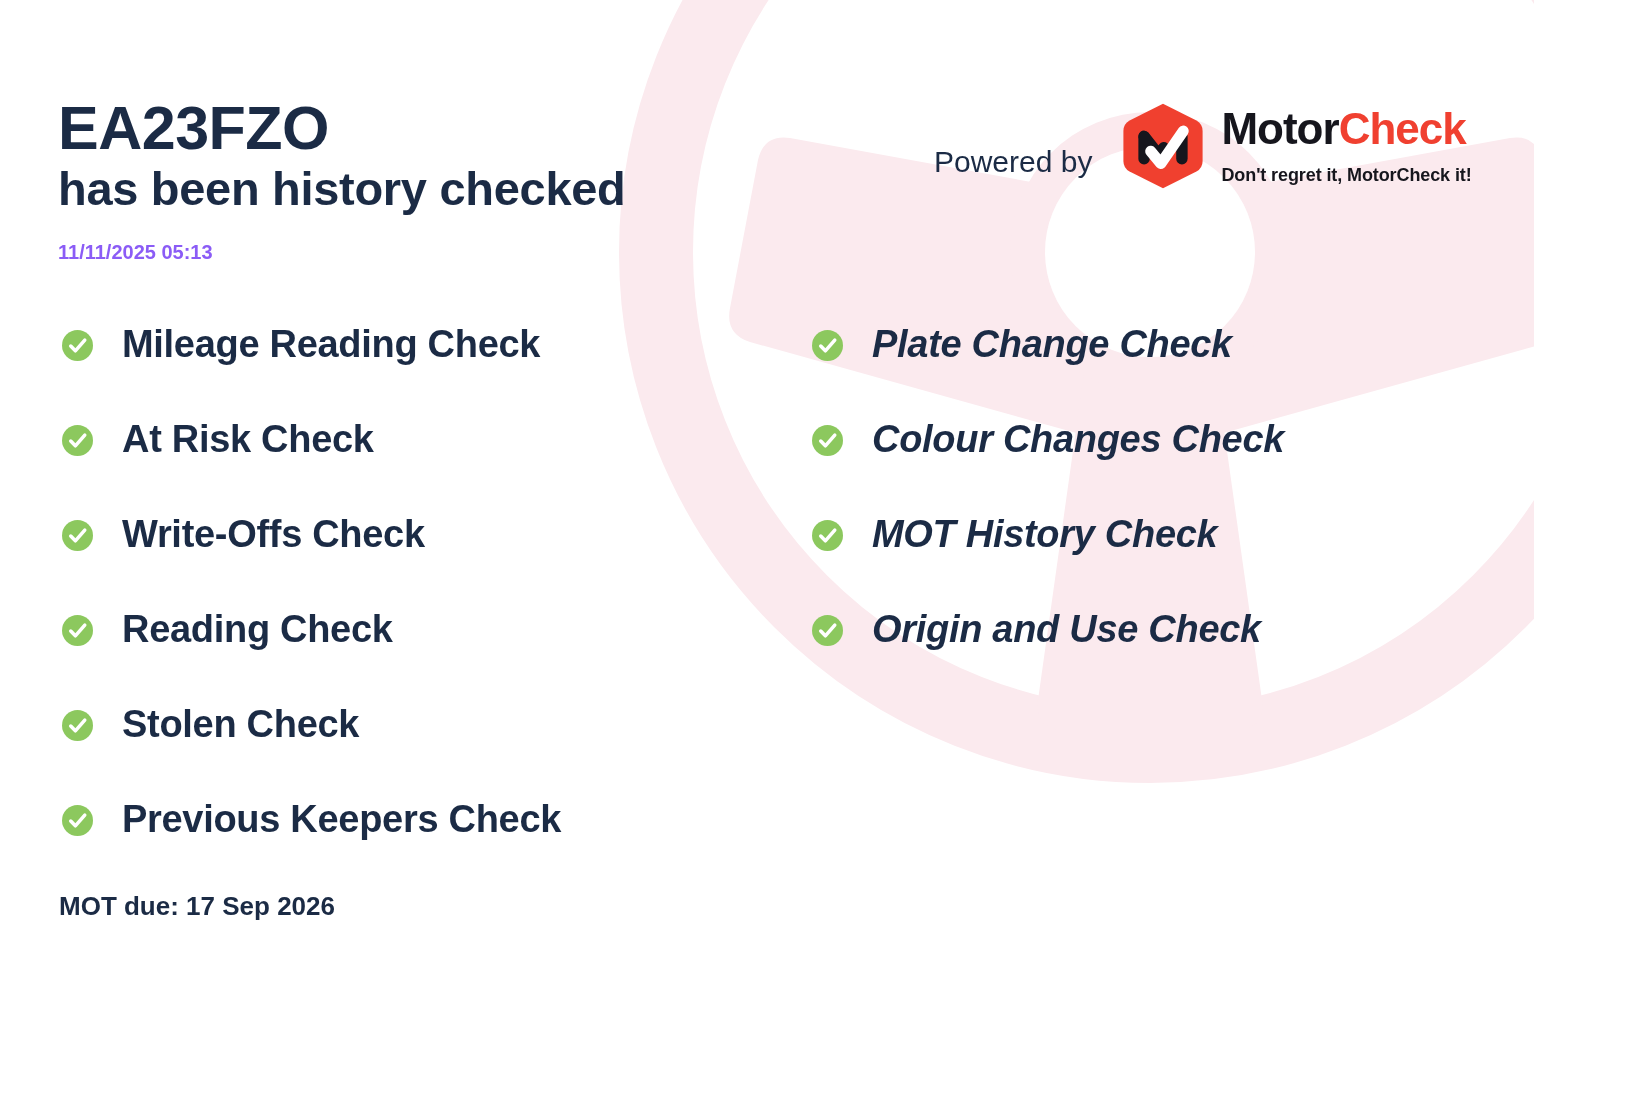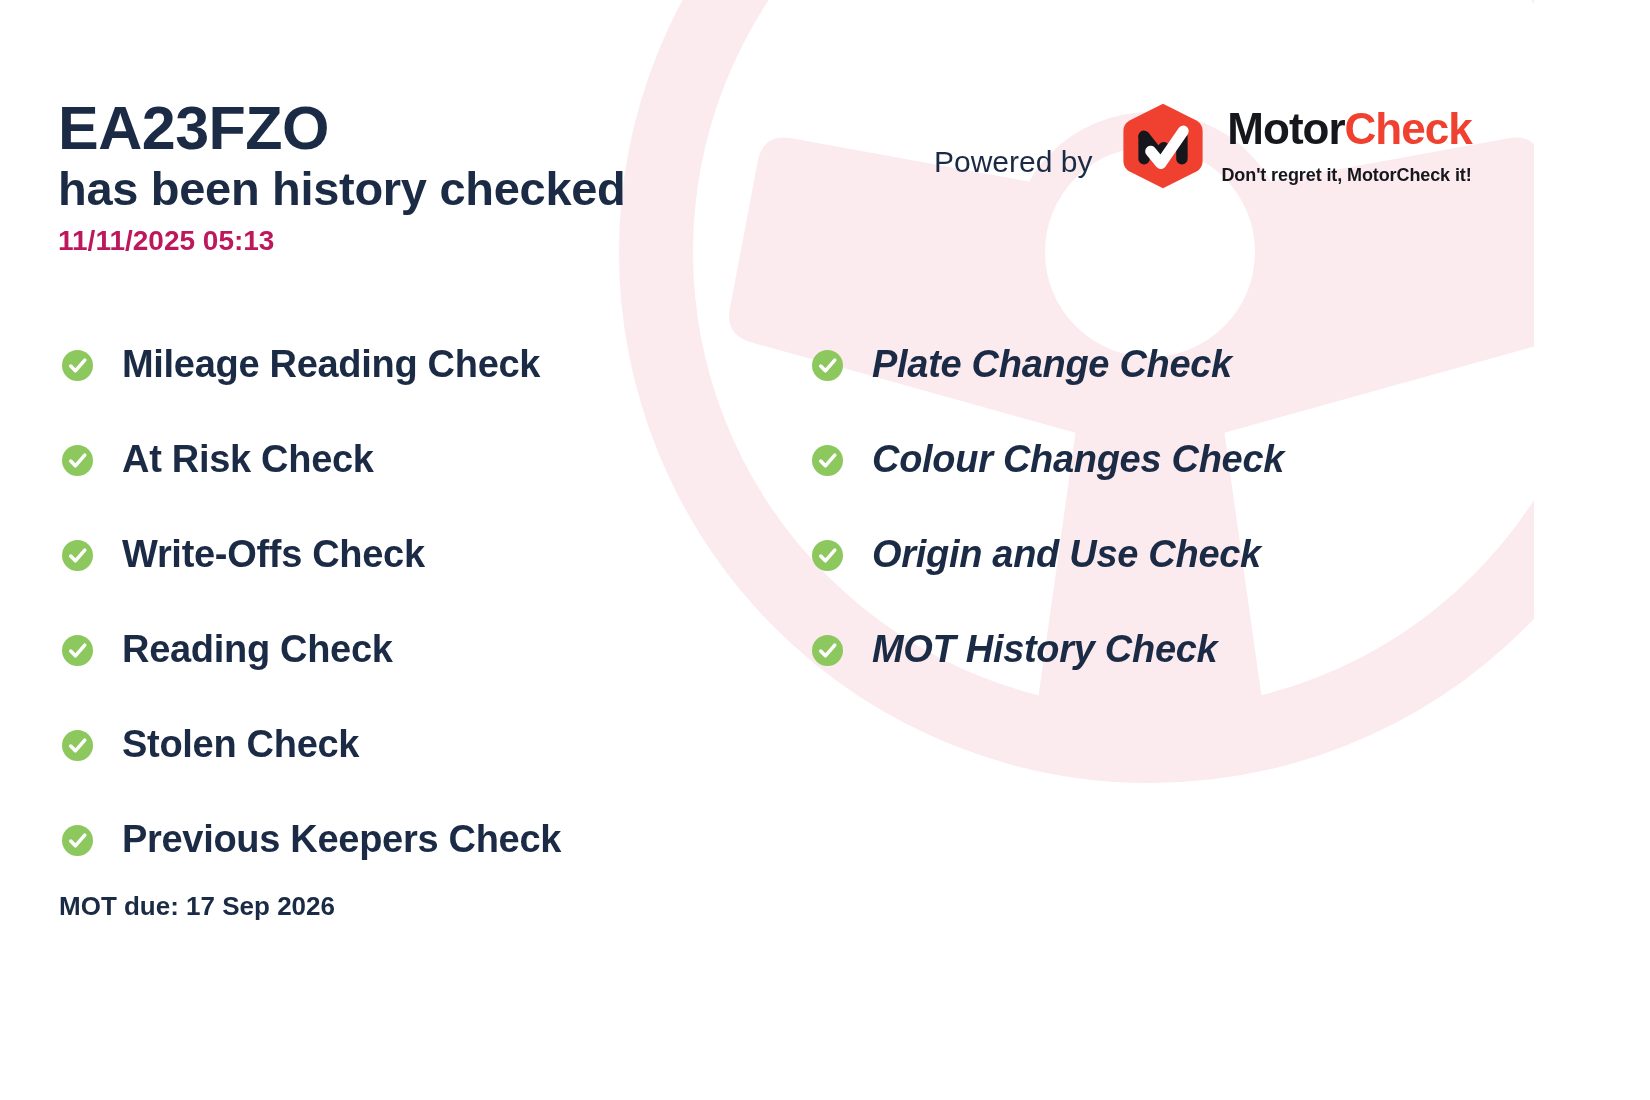--- a/index.html
+++ b/index.html
@@ -43,24 +43,24 @@
   }
   .headline {
     font-size: 47px;
     font-weight: bold;
     color: #1b2b45;
     letter-spacing: -0.3px;
     line-height: 1.16;
     white-space: nowrap;
   }
   .timestamp {
-    font-size: 28px;
-    font-weight: bold;
-    color: #be185d;
-    margin-top: 9px;
+    font-size: 20px;
+    font-weight: bold;
+    color: #8b5cf6;
+    margin-top: 25px;
     letter-spacing: 0px;
     white-space: nowrap;
   }
   
   #powered {
     position: absolute;
     left: 934px;
     top: 118px;
     display: flex;
     align-items: center;
@@ -74,21 +74,21 @@
     margin-right: 27px;
     line-height: 1;
   }
   #logo {
     display: flex;
     align-items: center;
     position: relative;
     top: -16px;
   }
   #logo-mark { width: 88px; height: 88px; flex: 0 0 auto; }
-  #logo-text { margin-left: 14px; text-align: right; }
+  #logo-text { margin-left: 14px; }
   #logo-wordmark {
     font-size: 44px;
     font-weight: bold;
     line-height: 1.0;
     letter-spacing: -1px;
     white-space: nowrap;
   }
   .wm-motor { color: #16161d; }
   .wm-check { color: #f04030; }
   #logo-tagline {
@@ -104,21 +104,20 @@
     position: absolute;
     z-index: 3;
   }
   #col-left  { left: 62px;  top: 320px; }
   #col-right { left: 812px; top: 320px; font-style: italic; }
   .check-item {
     display: flex;
     align-items: center;
     height: 48px;
     margin-bottom: 47px;
-    margin-top: 20px;
   }
   .check-icon {
     width: 31px; height: 31px;
     flex: 0 0 auto;
     margin-right: 29px;
     position: relative;
     top: 1px;
   }
   .check-label {
     font-size: 38px;
@@ -251,26 +250,26 @@
           <circle cx="16" cy="16" r="16" fill="#8cc85e"></circle>
           <path d="M9 16.5 L13.8 21.5 L23.5 10.5" fill="none" stroke="#ffffff" stroke-width="3.6" stroke-linecap="round" stroke-linejoin="round"></path>
         </svg>
       <span class="check-label">Colour Changes Check</span>
     </div>
     <div class="check-item">
       <svg class="check-icon" viewBox="0 0 32 32" aria-hidden="true">
           <circle cx="16" cy="16" r="16" fill="#8cc85e"></circle>
           <path d="M9 16.5 L13.8 21.5 L23.5 10.5" fill="none" stroke="#ffffff" stroke-width="3.6" stroke-linecap="round" stroke-linejoin="round"></path>
         </svg>
+      <span class="check-label">MOT History Check</span>
+    </div>
+    <div class="check-item">
+      <svg class="check-icon" viewBox="0 0 32 32" aria-hidden="true">
+          <circle cx="16" cy="16" r="16" fill="#8cc85e"></circle>
+          <path d="M9 16.5 L13.8 21.5 L23.5 10.5" fill="none" stroke="#ffffff" stroke-width="3.6" stroke-linecap="round" stroke-linejoin="round"></path>
+        </svg>
       <span class="check-label">Origin and Use Check</span>
     </div>
-    <div class="check-item">
-      <svg class="check-icon" viewBox="0 0 32 32" aria-hidden="true">
-          <circle cx="16" cy="16" r="16" fill="#8cc85e"></circle>
-          <path d="M9 16.5 L13.8 21.5 L23.5 10.5" fill="none" stroke="#ffffff" stroke-width="3.6" stroke-linecap="round" stroke-linejoin="round"></path>
-        </svg>
-      <span class="check-label">MOT History Check</span>
-    </div>
   </div>
 
   <div id="footer">MOT due: 17 Sep 2026</div>
 
 </div>
 
 </body></html>

